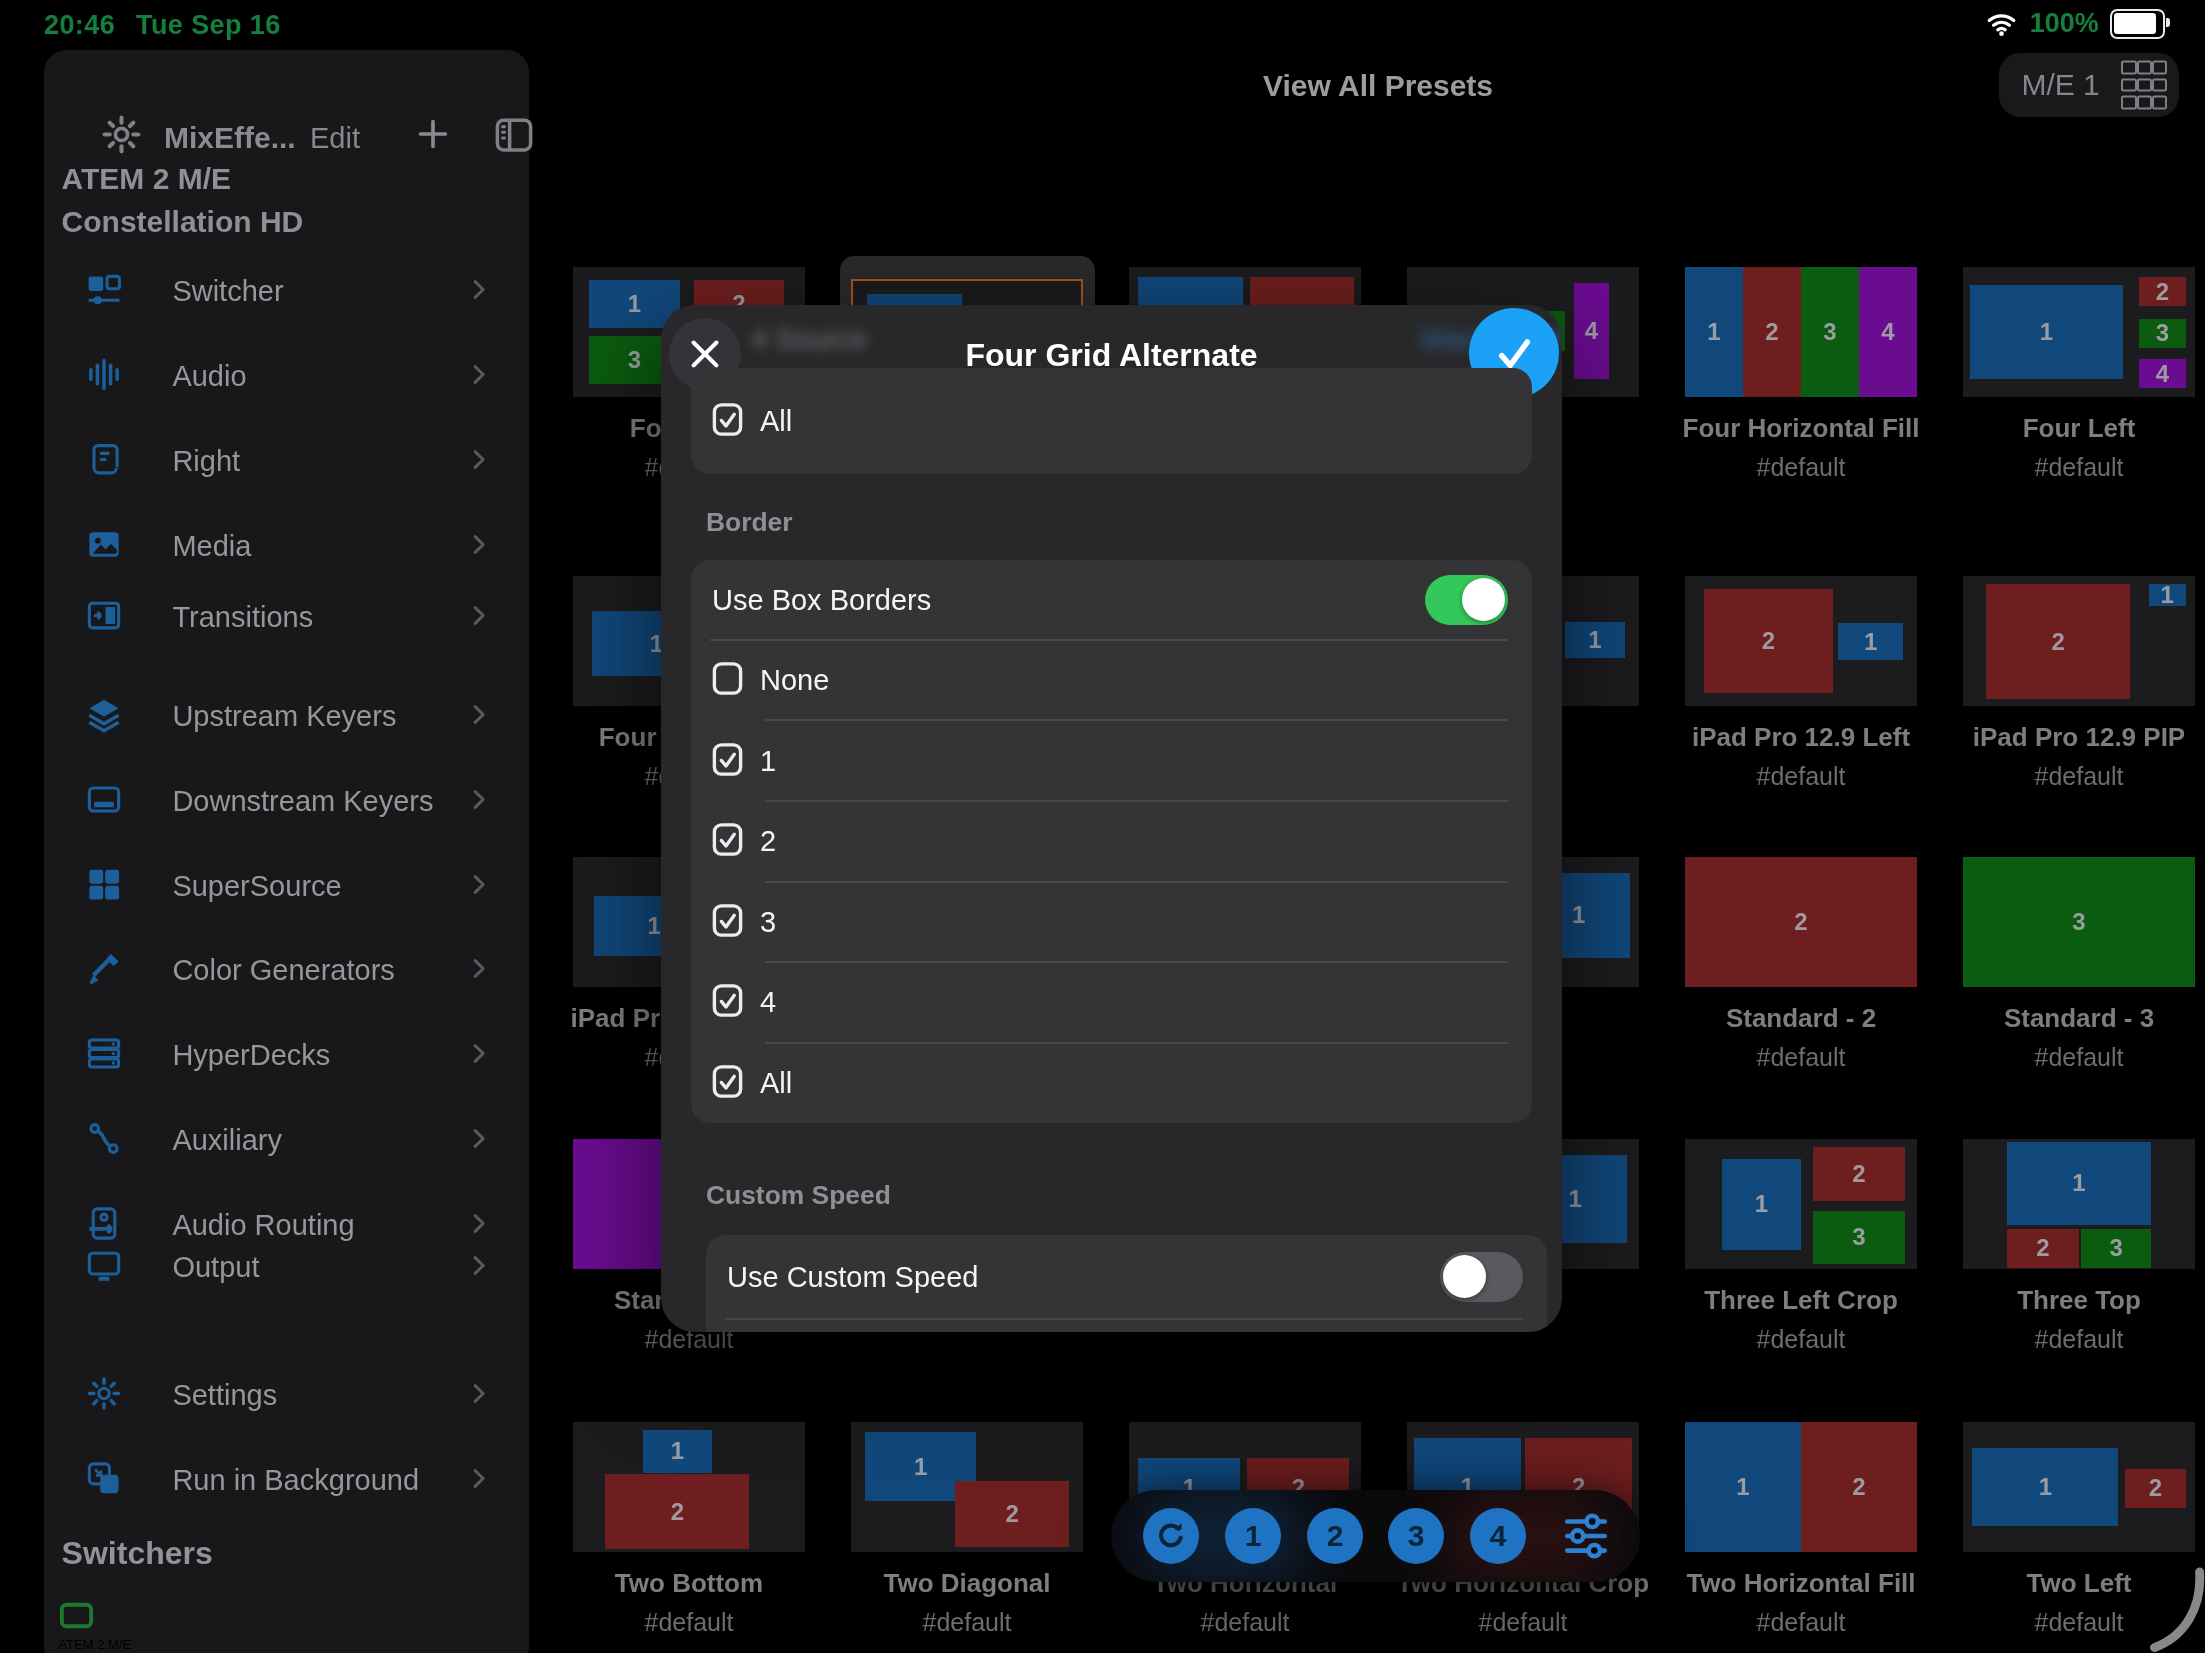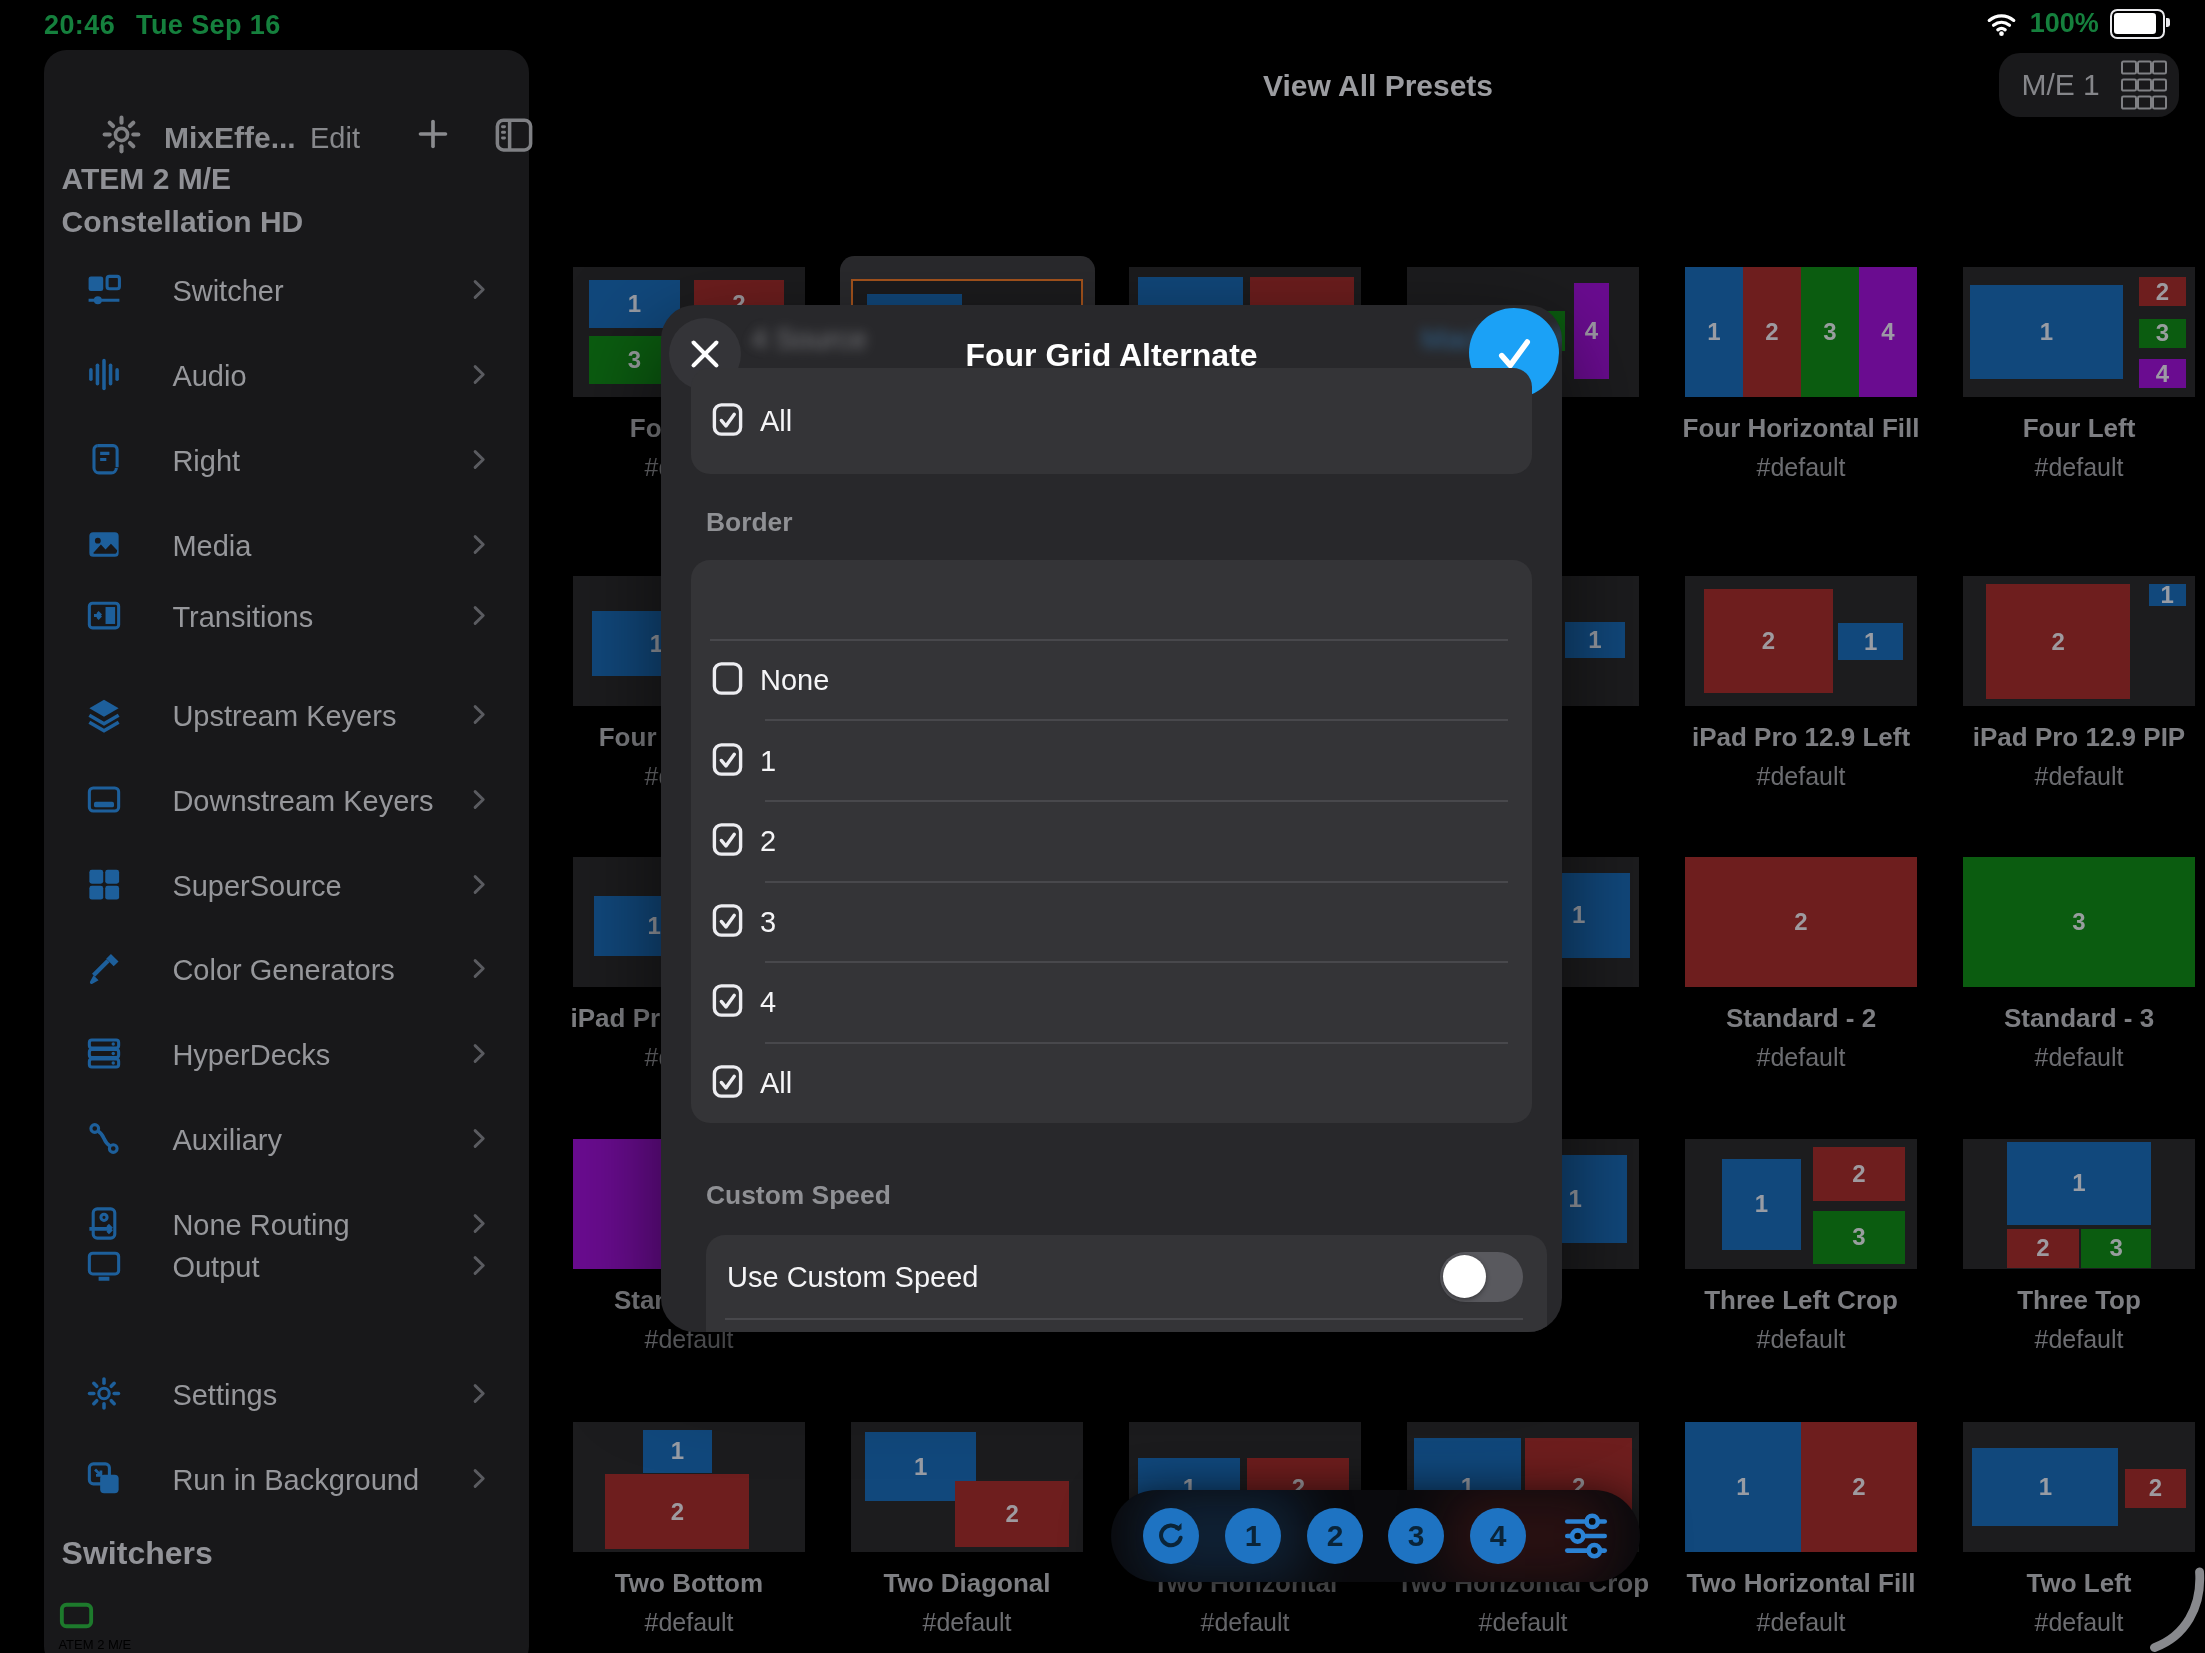--- a/index.html
+++ b/index.html
@@ -596,21 +596,21 @@
           <div class="nchev"><svg width="27" height="27" viewBox="0 0 24 24">
               <path d="M9 5 l7.2 7 -7.2 7" fill="none" stroke="#5a5b60" stroke-width="2.6" stroke-linecap="round" stroke-linejoin="round"></path>
             </svg></div>
         </div>
         <div class="nav-item" style="top: 1132px;">
           <div class="nicon"><svg width="37" height="37" viewBox="0 0 24 24">
               <rect x="5" y="2.5" width="14" height="19" rx="2.6" fill="none" stroke="#1d5f9b" stroke-width="2"></rect>
               <circle cx="12" cy="8" r="2" fill="none" stroke="#1d5f9b" stroke-width="2"></circle>
               <path d="M2.5 15.5 h14.5 m0 0 l-2.6 -2.6 m2.6 2.6 l-2.6 2.6" stroke="#1d5f9b" stroke-width="2.3" fill="none"></path>
             </svg></div>
-          <div class="nlabel">None Routing</div>
+          <div class="nlabel">Audio Routing</div>
           <div class="nchev"><svg width="27" height="27" viewBox="0 0 24 24">
               <path d="M9 5 l7.2 7 -7.2 7" fill="none" stroke="#5a5b60" stroke-width="2.6" stroke-linecap="round" stroke-linejoin="round"></path>
             </svg></div>
         </div>
         <div class="nav-item" style="top: 1174px;">
           <div class="nicon"><svg width="37" height="37" viewBox="0 0 24 24">
               <rect x="2.5" y="4" width="19" height="13.5" rx="2.2" fill="none" stroke="#1d5f9b" stroke-width="2"></rect>
               <line x1="8.5" y1="20.6" x2="15.5" y2="20.6" stroke="#1d5f9b" stroke-width="2.5"></line>
             </svg></div>
           <div class="nlabel">Output</div>
@@ -712,20 +712,26 @@
           <div class="mrow" style="top: 0px; height: 106px;">
             <div class="cb"><svg width="37" height="37" viewBox="0 0 24 24">
                 <rect x="3.5" y="2.5" width="17" height="19" rx="4.5" fill="none" stroke="#ededf1" stroke-width="2.2"></rect>
                 <path d="M8 12.6 l3 3.6 5.4 -7.6" fill="none" stroke="#ededf1" stroke-width="2.2" stroke-linecap="round" stroke-linejoin="round"></path>
               </svg></div>
             <div class="rlabel">All</div>
           </div>
         </div>
         <div class="msection" style="top: 202px;">Border</div>
         <div class="mcard" style="top: 255px; height: 563px; left: 30px; width: 841px;">
+          <div class="mrow" style="top: 0px; height: 80px;">
+            <div class="rlabel toggle-label">Use Box Borders</div>
+            <div class="toggle on">
+              <div class="knob"></div>
+            </div>
+          </div>
           <div class="mdiv" style="top: 79px; left: 19px;"></div>
           <div class="mrow" style="top: 80px; height: 80px;">
             <div class="cb"><svg width="37" height="37" viewBox="0 0 24 24">
                 <rect x="3.5" y="2.5" width="17" height="19" rx="4.5" fill="none" stroke="#ededf1" stroke-width="2.2"></rect>
               </svg></div>
             <div class="rlabel">None</div>
           </div>
           <div class="mdiv" style="top: 159px; left: 74px;"></div>
           <div class="mrow" style="top: 161px; height: 80px;">
             <div class="cb"><svg width="37" height="37" viewBox="0 0 24 24">

